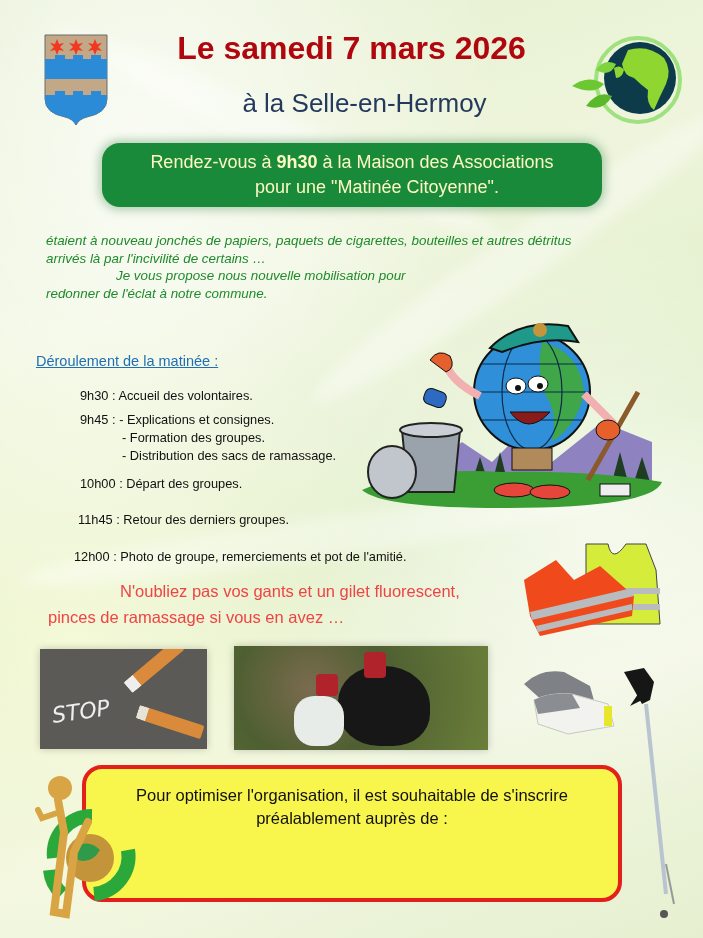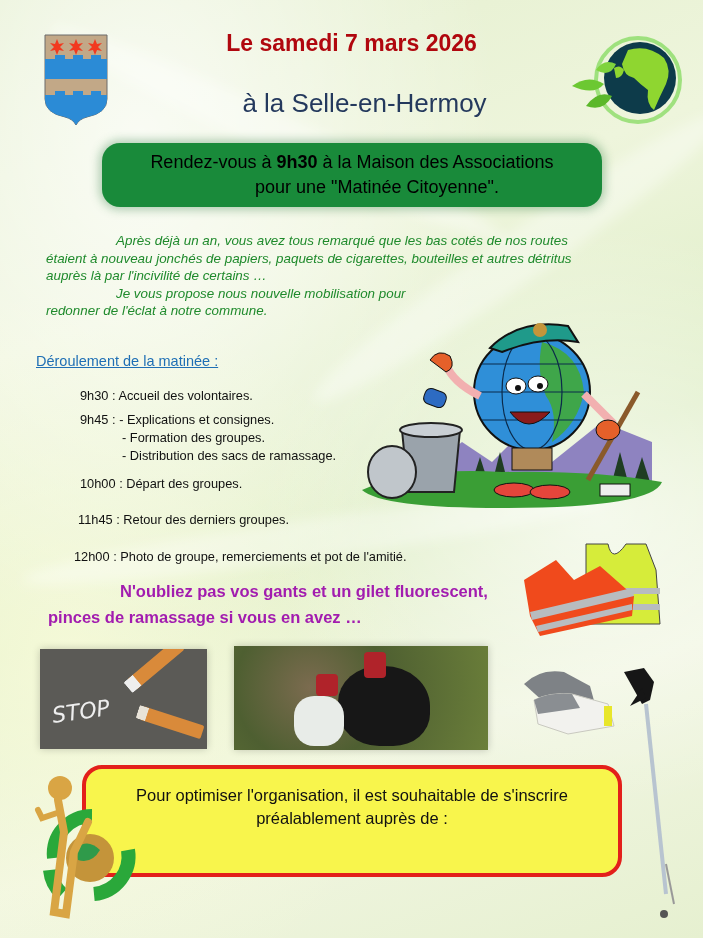--- a/index.html
+++ b/index.html
@@ -9,51 +9,51 @@
     background:
       radial-gradient(ellipse at 20% 15%, rgba(255,255,255,0.75), rgba(255,255,255,0) 45%),
       radial-gradient(ellipse at 85% 55%, rgba(255,255,255,0.6), rgba(255,255,255,0) 40%),
       radial-gradient(ellipse at 10% 70%, rgba(250,252,220,0.8), rgba(255,255,255,0) 40%),
       linear-gradient(160deg, #e4efce 0%, #eef5dc 30%, #dfeec7 55%, #f1f6e2 75%, #e6f0d0 100%);
   }
   .streak { position:absolute; background:rgba(255,255,255,0.35); transform-origin:left top; border-radius:50%; filter:blur(6px); }
   .abs { position:absolute; }
 
   
-  .title { position:absolute; left:0; right:0; top:30px; text-align:center; font-size:23px; font-weight:bold; color:#b0070e; }
+  .title { position:absolute; left:0; right:0; top:30px; text-align:center; font-size:32px; font-weight:bold; color:#b0070e; }
   .subtitle { position:absolute; left:16px; right:0; top:88px; text-align:center; font-size:26px; color:#24395d;padding-left:10px; }
 
   
   .crest { position:absolute; left:43px; top:33px; width:66px; height:94px; }
   
   .globe { position:absolute; left:568px; top:34px; width:120px; height:90px; }
 
   
   .banner {
     position:absolute; left:102px; top:143px; width:500px; height:64px;
     background:#198a3a; border-radius:18px;
     box-shadow:0 0 10px 3px rgba(40,120,60,0.35);
-    color:#000000; font-size:18px; text-align:center; line-height:25px;
+    color:#fef9c3; font-size:18px; text-align:center; line-height:25px;
     padding-top:7px; box-sizing:border-box;
   }
   .banner b { font-weight:bold; }
 
   
   .intro { position:absolute; left:46px; top:232px; width:630px; color:#1f8a2c; font-style:italic; font-size:13.4px; line-height:17.6px; }
   .intro .indent { padding-left:70px; }
 
   .section-title { position:absolute; left:36px; top:353px; color:#1f6fb5; font-size:14.5px; text-decoration:underline; }
 
   .sched { position:absolute; font-size:12.8px; color:#111; }
 
-  .reminder { position:absolute; color:#a21caf; font-weight:bold; font-size:16.5px; }
+  .reminder { position:absolute; color:#ef4444; font-weight:normal; font-size:16.5px; }
 
   
   .infobox {
-    position:absolute; left:82px; top:765px; width:540px; height:112px;
+    position:absolute; left:82px; top:765px; width:540px; height:137px;
     background:#f8f54c; border:4px solid #e3201b; border-radius:20px;
     box-sizing:border-box; text-align:center;
   }
   .info-line { font-size:16.5px; color:#111; line-height:21px; }
   .contact { font-size:13.5px; font-weight:bold; color:#111; line-height:22px; }
 
   
   .photo-butts { position:absolute; left:40px; top:649px; width:167px; height:100px; background:#5b5a56; overflow:hidden; box-shadow:0 0 8px rgba(0,0,0,0.2); }
   .photo-trash { position:absolute; left:234px; top:646px; width:254px; height:104px; background:#4f6a33; overflow:hidden; box-shadow:0 0 8px rgba(0,0,0,0.2); }
 </style>
@@ -89,23 +89,22 @@
 </svg>
 
 <div class="banner">
   <div>
     <span>Rendez-vous à </span><b>9h30</b><span> à la Maison des Associations</span>
   </div>
   <div style="padding-left:50px;">pour une "Matinée Citoyenne".</div>
 </div>
 
 <div class="intro">
-  <div class="indent">Après déjà un an, vous avez tous remarqué que les bas cotés de nos routes</div>
   <div>étaient à nouveau jonchés de papiers, paquets de cigarettes, bouteilles et autres détritus</div>
-  <div>auprès là par l'incivilité de certains …</div>
+  <div>arrivés là par l'incivilité de certains …</div>
   <div class="indent">Je vous propose nous nouvelle mobilisation pour</div>
   <div>redonner de l'éclat à notre commune.</div>
 </div>
 
 <div class="section-title">Déroulement de la matinée :</div>
 <div class="sched" style="left:80px;top:388px;">9h30 : Accueil des volontaires.</div>
 <div class="sched" style="left:80px;top:412px;">9h45 : - Explications et consignes.</div>
 <div class="sched" style="left:122px;top:430px;">- Formation des groupes.</div>
 <div class="sched" style="left:122px;top:448px;">- Distribution des sacs de ramassage.</div>
 <div class="sched" style="left:80px;top:476px;">10h00 : Départ des groupes.</div>

